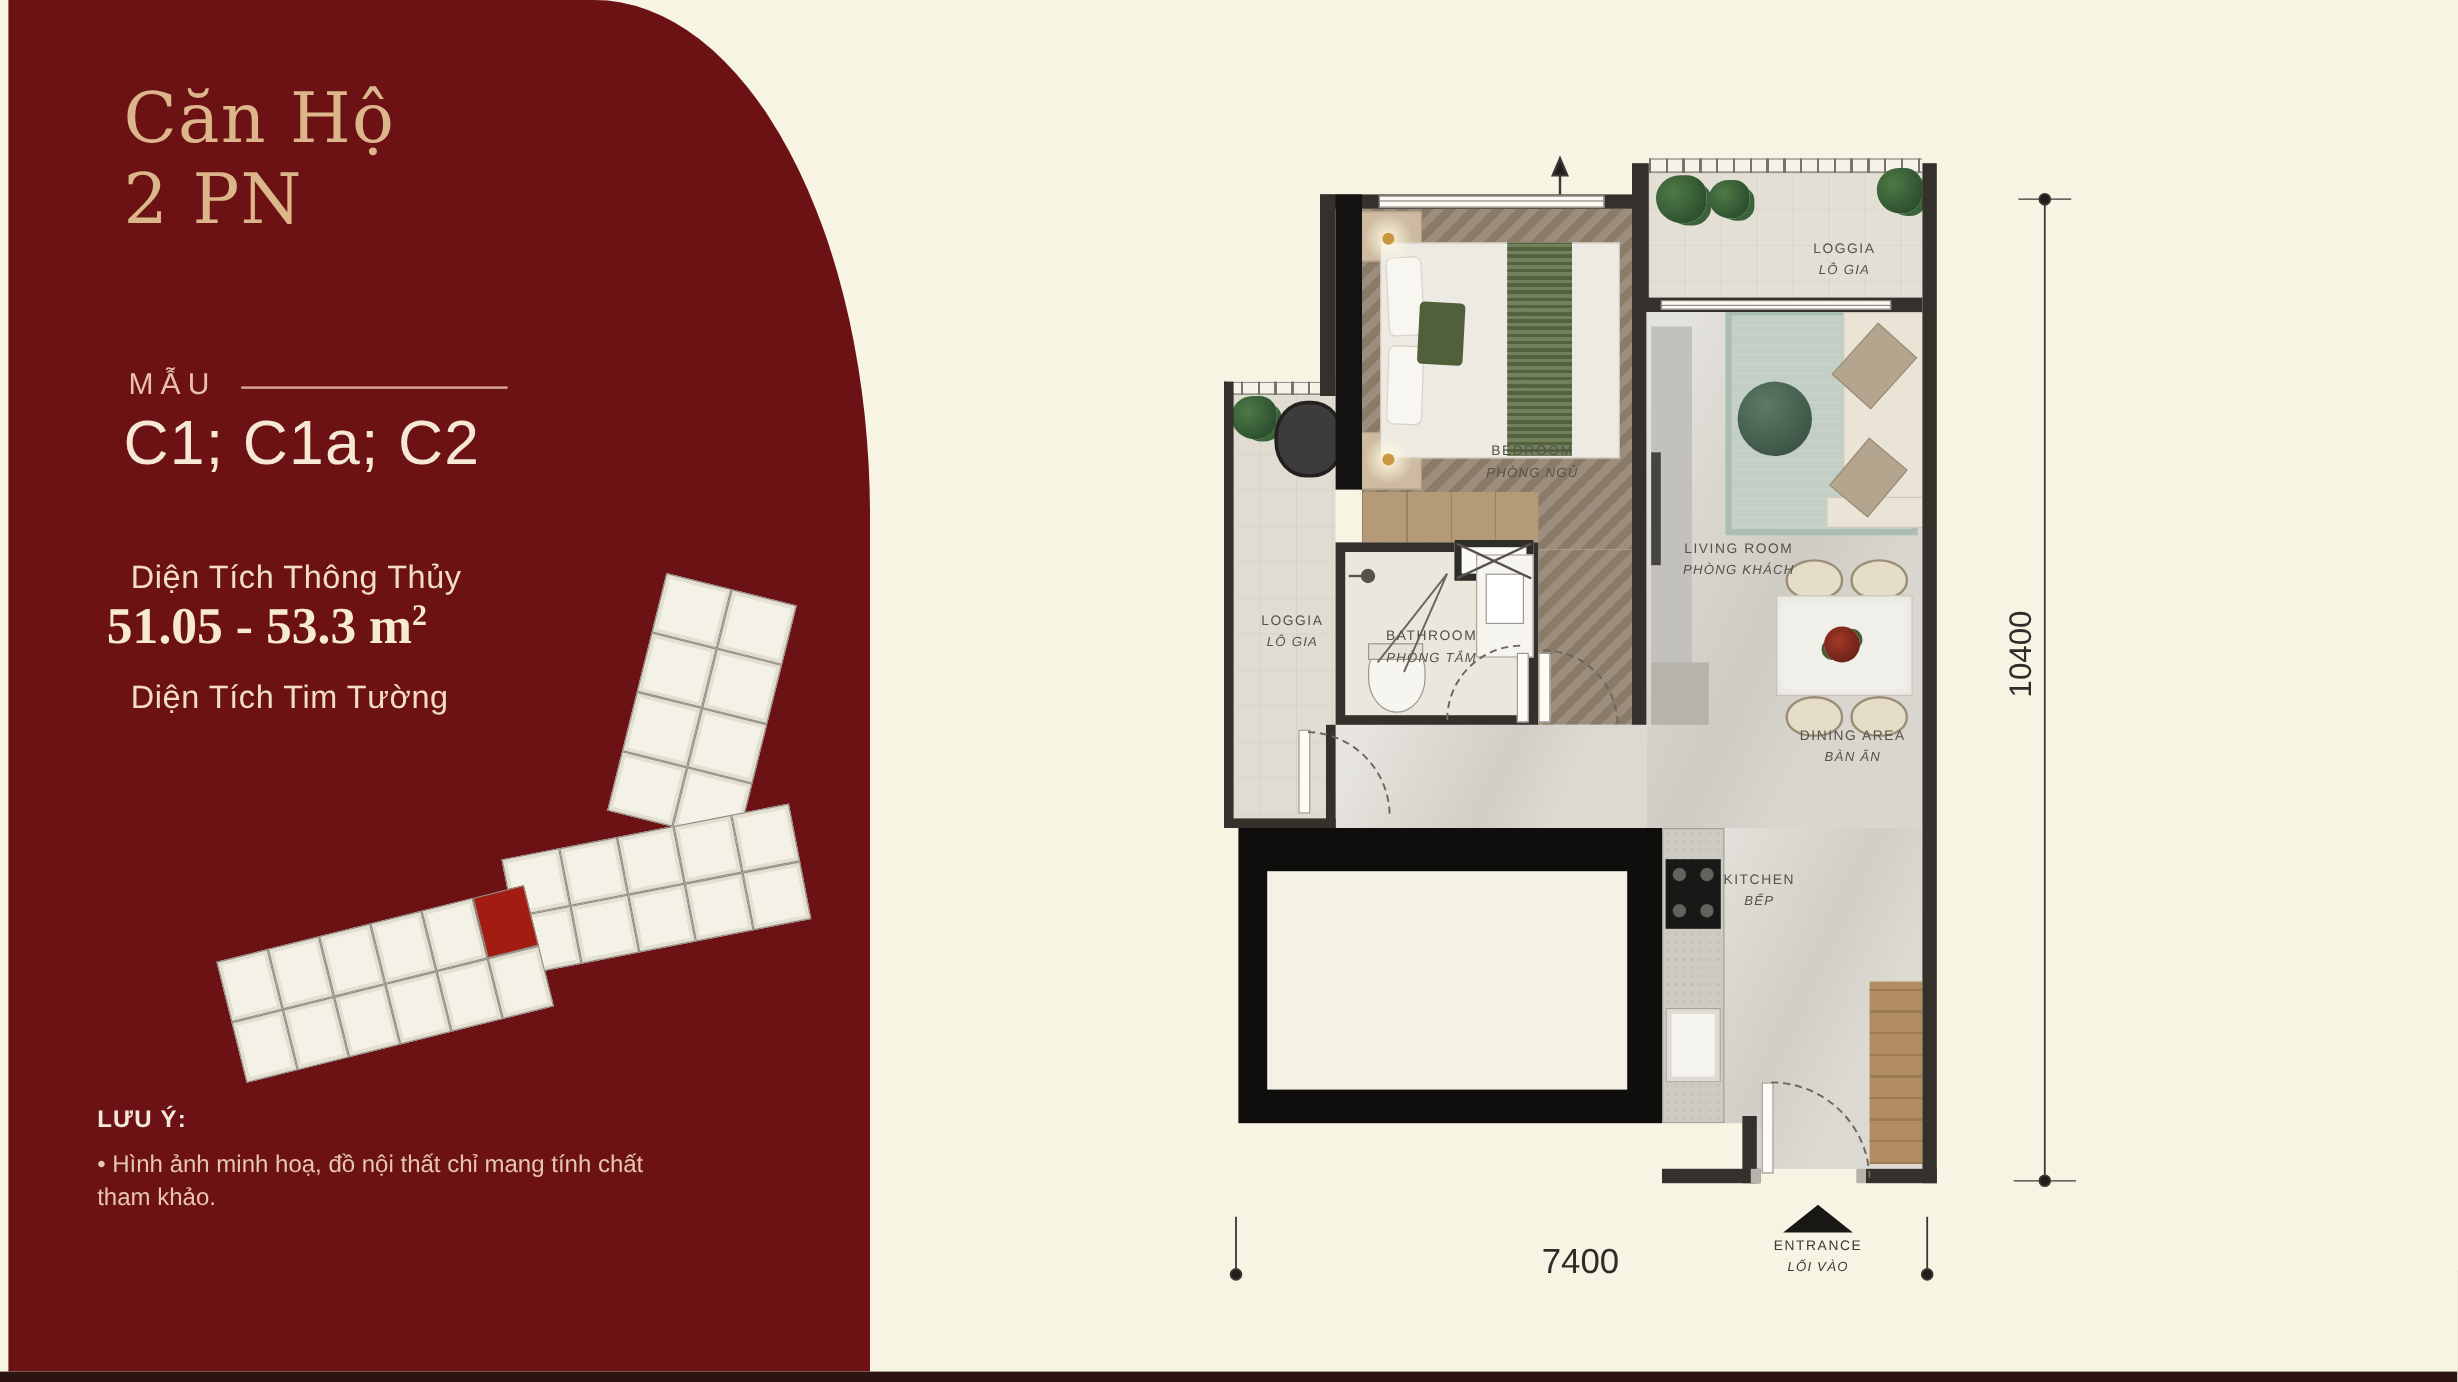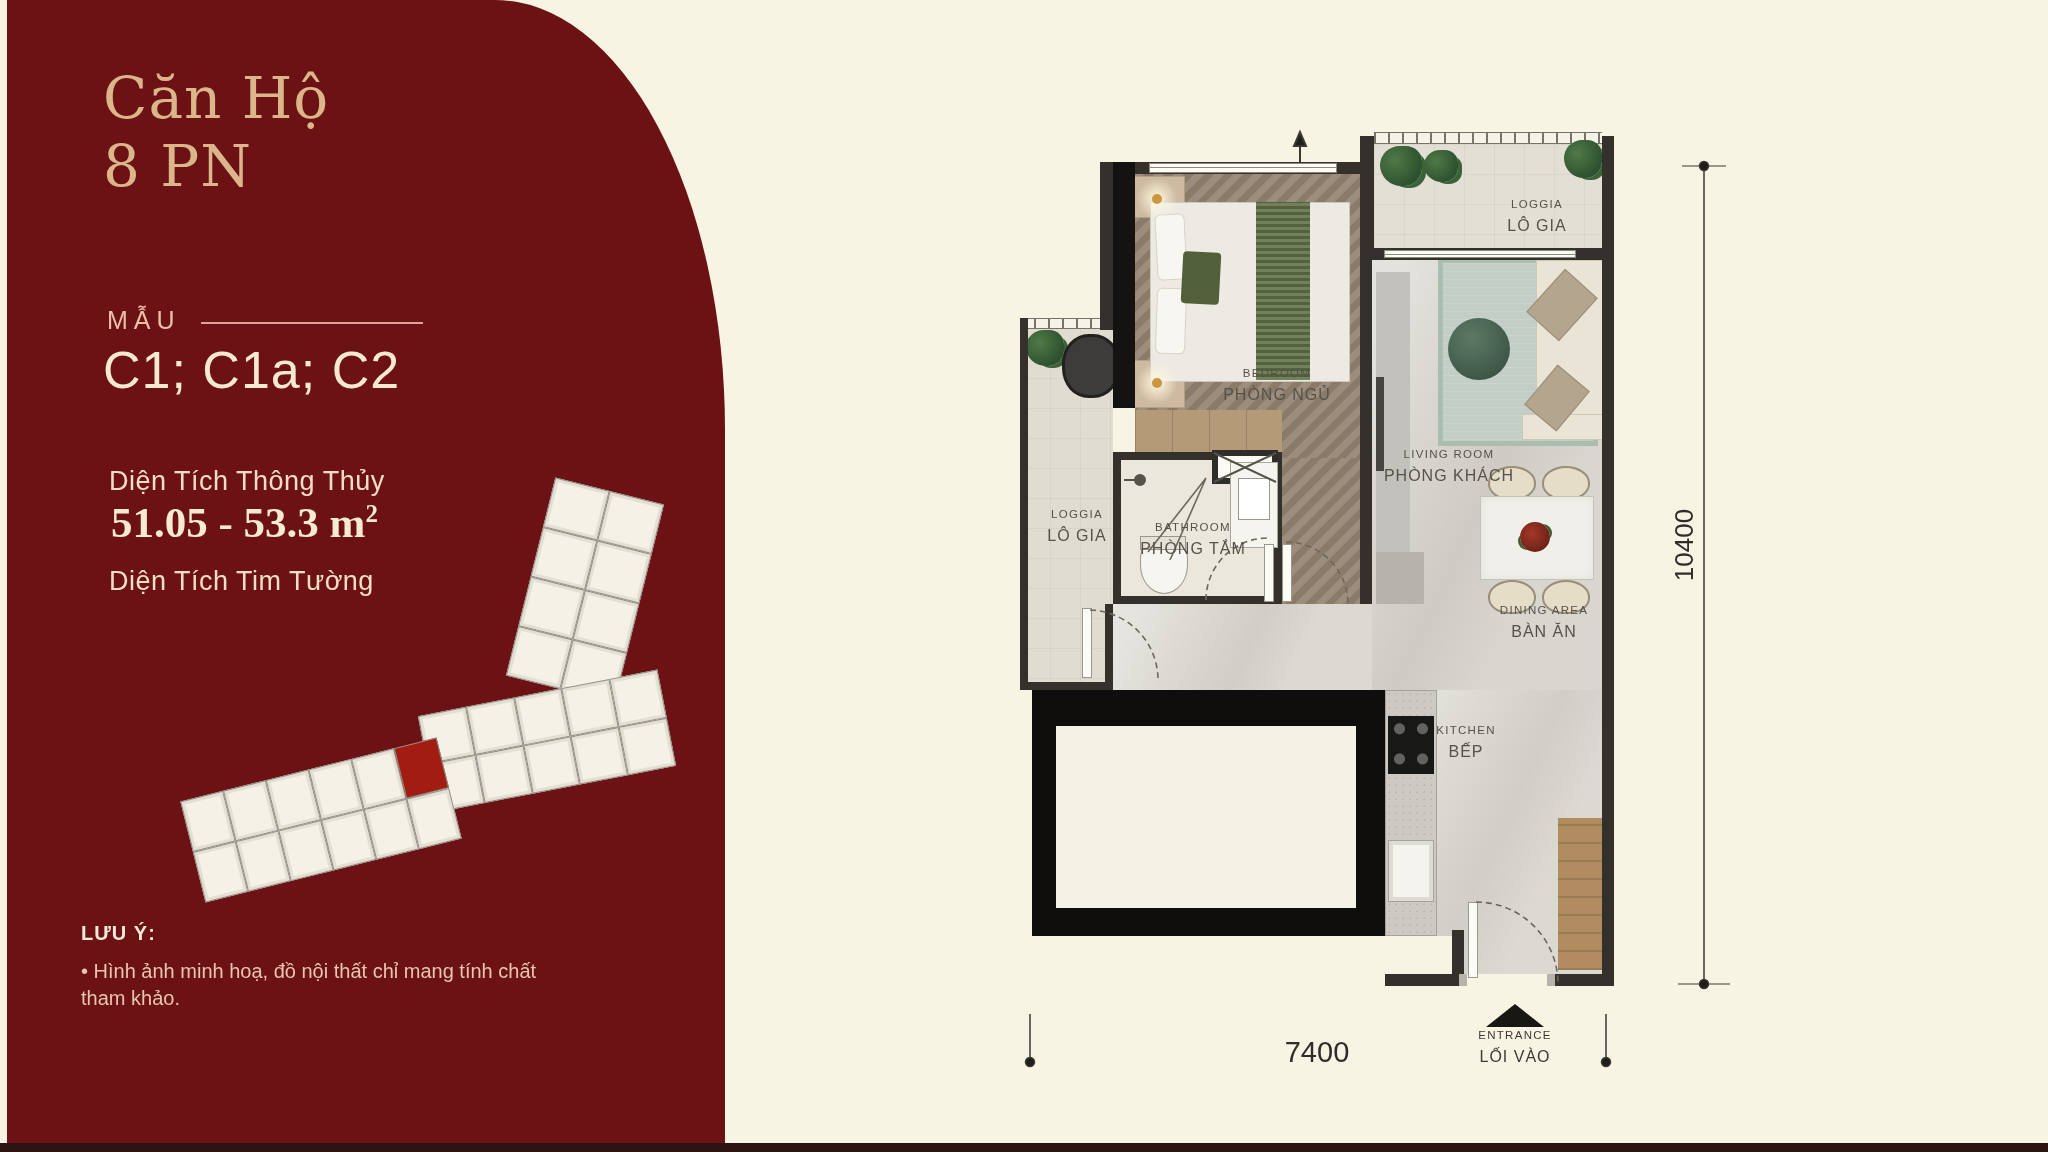--- a/index.html
+++ b/index.html
@@ -10,21 +10,21 @@
   
   .sidebar{position:absolute;left:7px;top:0;width:718px;height:1143px;background:#6d1214;
            border-top-right-radius:230px 430px;}
   .sb-title{position:absolute;left:96px;top:64px;font-family:"DejaVu Serif",serif;
             font-size:58px;line-height:1.18;color:#dcb68b;letter-spacing:1px;}
   .sb-model{position:absolute;left:100px;top:306px;display:flex;align-items:center;gap:20px;}
   .sb-model .lbl{font-size:25px;letter-spacing:6px;color:#eac0aa;}
   .sb-model .rule{width:222px;height:2px;background:#d9a993;margin-top:4px;}
   .sb-codes{position:absolute;left:96px;top:340px;font-size:52px;color:#f6e9d3;letter-spacing:1px;}
   .sb-arealbl{position:absolute;left:102px;font-size:27px;color:#f2ddc6;letter-spacing:.5px;}
-  .sb-areaval{position:absolute;left:104px;font-family:"Liberation Serif",serif;font-weight:bold;
+  .sb-areaval{position:absolute;left:82px;font-family:"Liberation Serif",serif;font-weight:bold;
               font-size:43px;color:#f7ead2;text-align:right;}
   .sb-areaval sup{font-size:58%;}
   .sb-notes-h{position:absolute;left:74px;top:922px;font-size:20px;font-weight:bold;color:#f4ead9;letter-spacing:1px;}
   .sb-notes{position:absolute;left:74px;top:958px;width:464px;font-size:20px;line-height:1.35;color:#e4c6b1;}
   .sb-notes div{margin:0 0 1px 0;}
   .bottom-bar{position:absolute;left:0;top:1143px;width:2048px;height:9px;background:#2c1413;}
 
   
   .keyplan{position:absolute;left:170px;top:480px;width:530px;height:440px;}
   .kp-block{position:absolute;display:flex;flex-direction:column;}
@@ -44,21 +44,21 @@
   .wall{background:#34312c;}
   .blackwall{background:#141311;}
   .win{background:#fcfbf5;box-shadow:inset 0 0 0 1px #8a887f;}
   .win.h:after{content:"";display:block;height:1px;background:#8a887f;margin-top:4px;}
   .floor-wood{background:#93826f;background-image:repeating-linear-gradient(135deg,rgba(255,255,255,.09) 0 7px,rgba(0,0,0,.06) 7px 14px);}
   .floor-tile{background:#e1ddd2;background-image:linear-gradient(rgba(0,0,0,.04) 1px,transparent 1px),linear-gradient(90deg,rgba(0,0,0,.04) 1px,transparent 1px);background-size:30px 30px;}
   .floor-gray{background:#d9d6cf;background-image:linear-gradient(115deg,rgba(255,255,255,.30) 8%,transparent 30%,rgba(0,0,0,.05) 52%,transparent 72%);}
   .balus{background:#f5f2e8;background-image:repeating-linear-gradient(90deg,#76736a 0 2px,transparent 2px 14px);box-shadow:inset 0 1px 0 #76736a, inset 0 -1px 0 #76736a;}
   .rl{position:absolute;transform:translate(-50%,-50%);text-align:center;color:#55524a;
       font-size:11.5px;letter-spacing:1.3px;line-height:1.55;white-space:nowrap;}
-  .rl .vi{display:block;font-size:16px;letter-spacing:1px;}
+  .rl .vi{display:block;font-style:italic;font-size:11px;letter-spacing:1px;}
   .dim-label{position:absolute;color:#2e2d29;font-size:29px;}
   .dim-label.v{transform:translate(-50%,-50%) rotate(-90deg);font-size:26px;}
   .dim-label.h{transform:translate(-50%,-50%);}
 
   
   .bed{background:#eceae2;border:1px solid #cfc9bb;}
   .pillow{background:#f8f6f0;border:1px solid #d8d3c7;border-radius:6px;}
   .runner{background:#5e7045;background-image:repeating-linear-gradient(0deg,rgba(255,255,255,.12) 0 3px,rgba(0,0,0,.12) 3px 6px);}
   .gpillow{background:#51603a;border-radius:4px;}
   .nightstand{background:#cdbaa0;border:1px solid #b3a186;}
@@ -95,21 +95,21 @@
   .graypad{background:#b5b3ac;}
 </style>
 </head>
 <body>
 
 <div class="canvas">
 
   <div class="sidebar">
     <div class="sb-title">
       <div>Căn Hộ</div>
-      <div>8 PN</div>
+      <div>2 PN</div>
     </div>
     <div class="sb-model">
       <span class="lbl">MẪU</span>
       <span class="rule"></span>
     </div>
     <div class="sb-codes">C1; C1a; C2</div>
 
     <div class="sb-arealbl" style="top:466px;">Diện Tích Thông Thủy</div>
     <div class="sb-areaval" style="top:498px;">
       <span>51.05 - 53.3</span>

